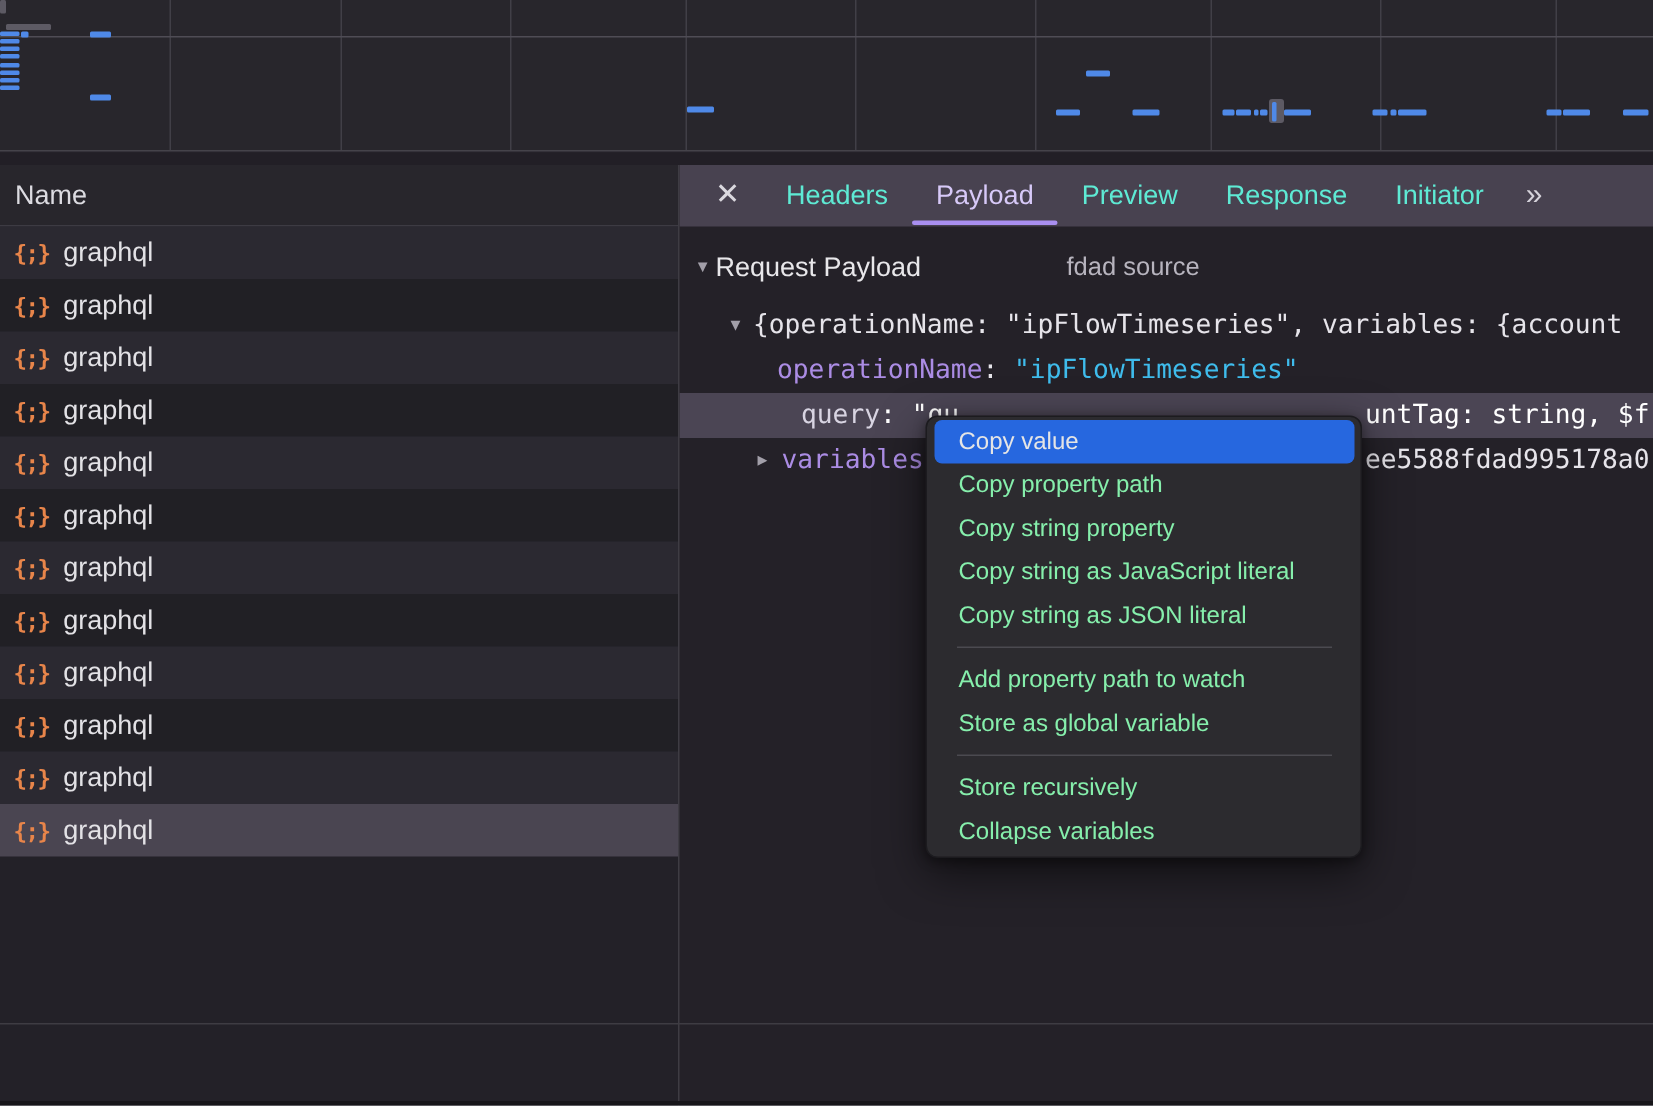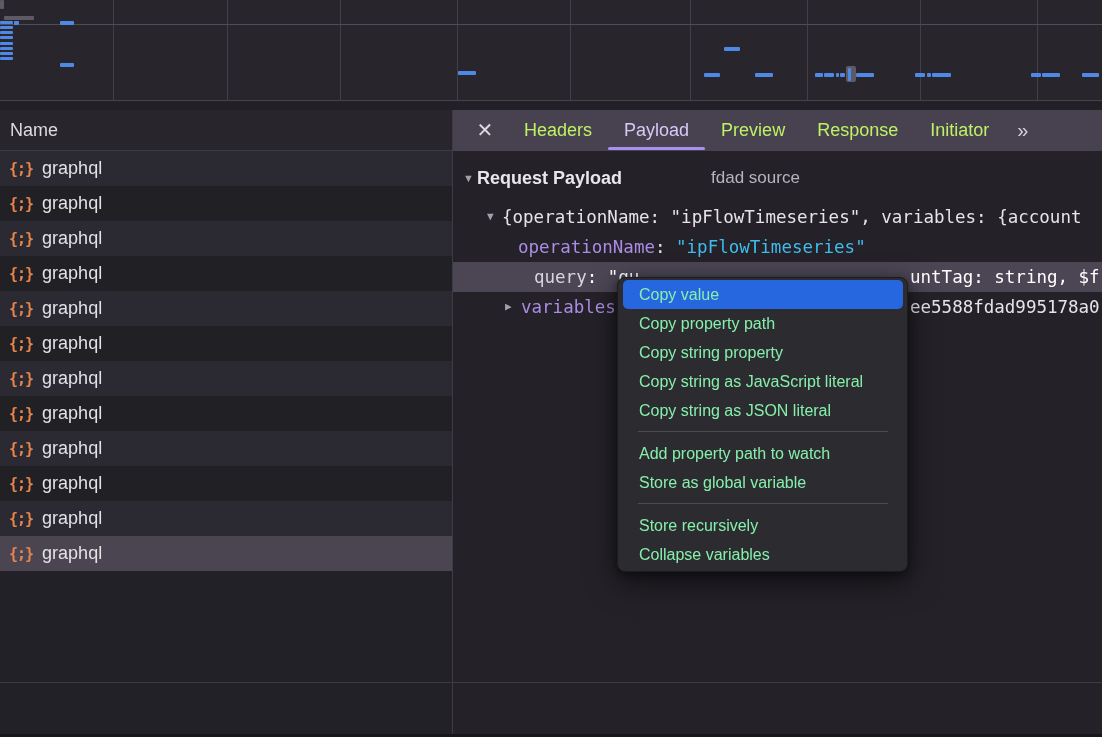--- a/index.html
+++ b/index.html
@@ -21,48 +21,48 @@
   .req-row { height: 35px; display: flex; align-items: center; font-size: 18px; color: #e3e2e6; cursor: default; }
   .req-row.light { background: #2b2931; }
   .req-row.dark { background: #212025; }
   .req-row.selected { background: #4a4551; }
   .req-icon { color: #e8854a; font-family: "DejaVu Sans Mono", monospace; font-weight: bold; font-size: 15px; margin: 0 9px 0 9px; letter-spacing: -1px; }
   .v-divider { position: absolute; left: 452px; top: 110px; bottom: 0; width: 1px; background: #3e3c43; z-index: 3; }
 
   .right-panel { position: absolute; left: 453px; top: 110px; width: 649px; bottom: 0; background: #242128; }
   .tab-bar { position: relative; height: 41px; background: #484250; display: flex; align-items: center; padding-left: 16px; }
   .close-btn { width: 32px; margin-right: 7px; text-align: center; color: #dad8de; font-size: 20px; cursor: pointer; line-height: 41px; }
-  .tab { position: relative; height: 41px; line-height: 41px; padding: 0 16px; font-size: 18px; color: #bef264; cursor: pointer; white-space: nowrap; }
+  .tab { position: relative; height: 41px; line-height: 41px; padding: 0 16px; font-size: 18px; color: #5eead4; cursor: pointer; white-space: nowrap; }
   .tab.active { color: #d7c9f8; }
   .tab.active .tab-underline { position: absolute; left: 0; right: 0; bottom: 1px; height: 3px; background: #a98ff0; border-radius: 2px; }
   .more-tabs { margin-left: 12px; color: #d5d2da; font-size: 20px; letter-spacing: -2px; cursor: pointer; }
 
   
   .mono { font-family: "DejaVu Sans Mono", monospace; font-size: 17.5px; }
   .section-row { position: absolute; left: 0; right: 0; top: 53px; height: 30px; line-height: 30px; white-space: nowrap; overflow: hidden; }
   .tri { display: inline-block; font-size: 11px; color: #a29fa9; vertical-align: 1px; }
-  .section-title { font-size: 18px; font-weight: bold; color: #e8e7ea; }
+  .section-title { font-size: 18px; font-weight: normal; color: #e8e7ea; }
   .view-source { position: absolute; left: 258px; top: 0; font-size: 17px; color: #b7b4be; cursor: pointer; }
   .tree-row { position: absolute; left: 0; right: 0; height: 30px; line-height: 30px; white-space: nowrap; overflow: hidden; }
   .tree-row .k { color: #ab8ce4; }
   .tree-row .s { color: #3fbcec; }
   .tree-row .plain { color: #e6e4ea; }
   .tree-row.selected { background: #4b4554; }
   .tree-row.selected .k { color: #d8d4e2; margin-left: 16px; }
   .tree-row.selected .plain { color: #ffffff; }
   .right-frag { position: absolute; left: 457px; top: 0; }
 
   
   .footer-divider { position: absolute; left: 0; top: 682px; width: 1102px; height: 1px; background: #3e3c43; z-index: 4; }
   .bottom-strip { position: absolute; left: 0; top: 734px; width: 1102px; height: 3px; background: #17161a; z-index: 4; }
 
   
   .context-menu { position: absolute; left: 617px; top: 277px; width: 291px; background: #2c2b2f; border: 1px solid #1c1b1f; border-radius: 8px; padding: 2px 0; box-shadow: 0 10px 30px rgba(0,0,0,0.55), 0 2px 8px rgba(0,0,0,0.4); z-index: 10; }
   .menu-item { height: 29px; line-height: 29px; padding-left: 21px; font-size: 16px; color: #86efac; cursor: pointer; white-space: nowrap; }
-  .menu-item.highlighted { background: #2667df; color: #86efac; margin: 0 4px 0 5px; padding-left: 16px; border-radius: 5px; }
+  .menu-item.highlighted { background: #2667df; color: #e5e5e5; margin: 0 4px 0 5px; padding-left: 16px; border-radius: 5px; }
   .menu-sep { border-top: 1px solid #4b4a50; margin: 6px 19px 7px 20px; height: 0; }
 </style>
 </head>
 <body>
 
 <div class="shot">
   <div class="devtools">
 
     <div class="overview" id="overview">
         <div class="ov-vline" style="left: 113px;"></div>

